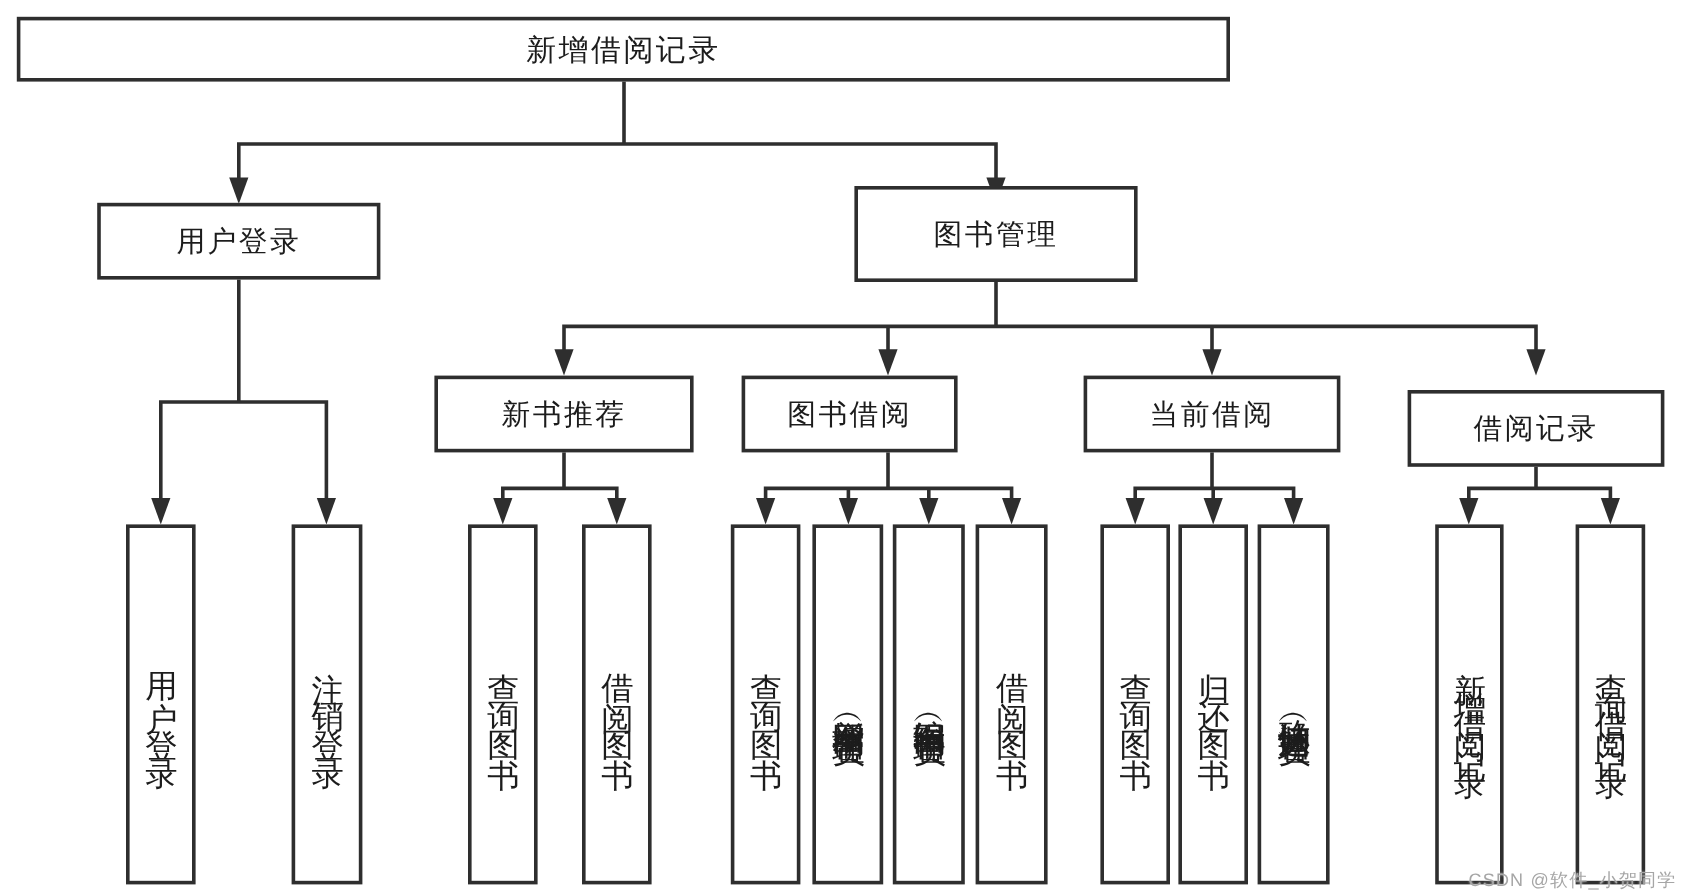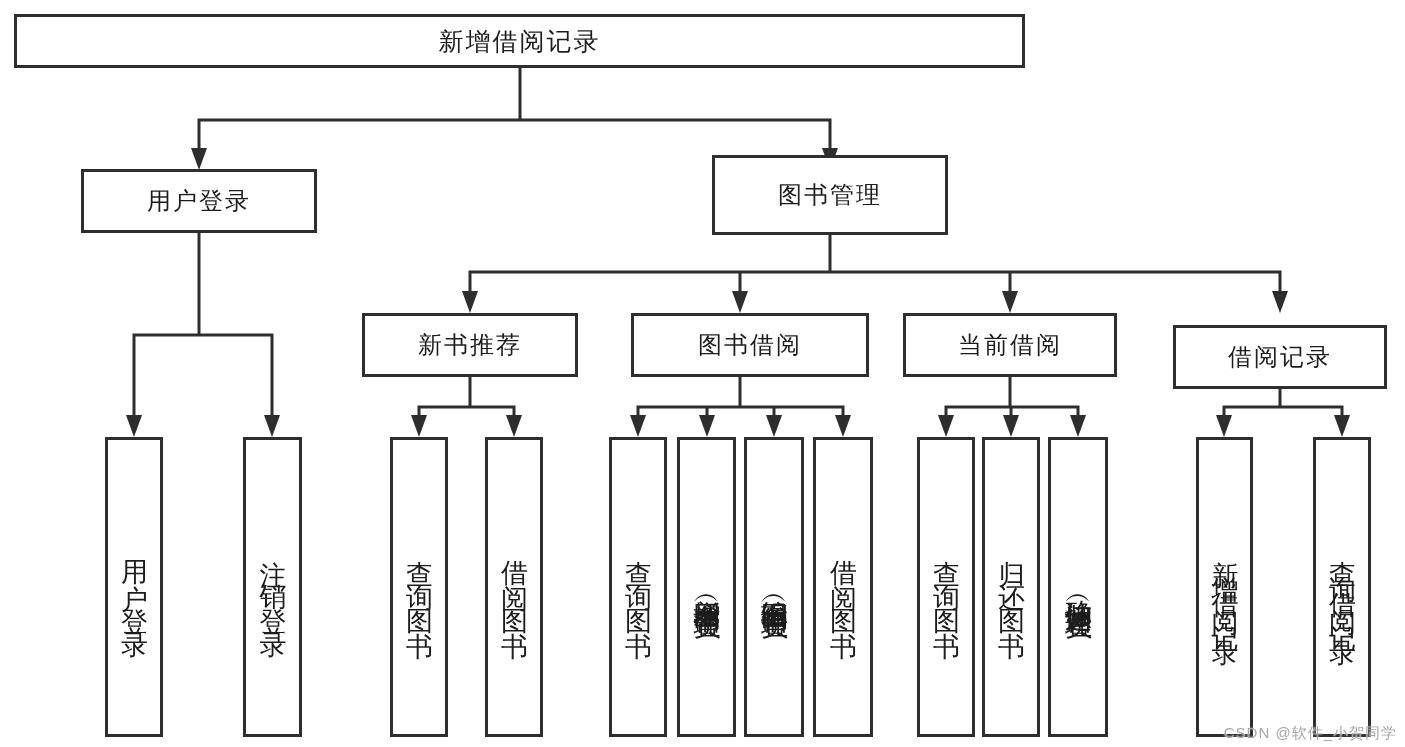--- a/index.html
+++ b/index.html
@@ -76,21 +76,21 @@
       <polygon points="1334,415 1350,415 1342,437"></polygon>
     </g>
   </svg>
 
   <div class="hbox root" style="left:14px;top:14px;width:1011px;height:54px;">新增借阅记录</div>
 
   <div class="hbox" style="left:81px;top:169px;width:236px;height:64px;">用户登录</div>
   <div class="hbox" style="left:712px;top:155px;width:236px;height:80px;">图书管理</div>
 
   <div class="hbox" style="left:362px;top:313px;width:216px;height:64px;">新书推荐</div>
-  <div class="hbox" style="left:631px;top:313px;width:238px;height:64px;">图书借阅</div>
+  <div class="hbox" style="left:618px;top:313px;width:180px;height:64px;">图书借阅</div>
   <div class="hbox" style="left:903px;top:313px;width:214px;height:64px;">当前借阅</div>
   <div class="hbox" style="left:1173px;top:313px;width:214px;height:64px;margin-top:12px;">借阅记录</div>
 
   <div class="vbox" style="left:105px;top:437px;width:58px;">
     <span class="vtext" style="letter-spacing: 24px;">用户登录</span>
   </div>
   <div class="vbox" style="left:243px;top:437px;width:59px;">
     <span class="vtext" style="letter-spacing: 24px;">注销登录</span>
   </div>
 

